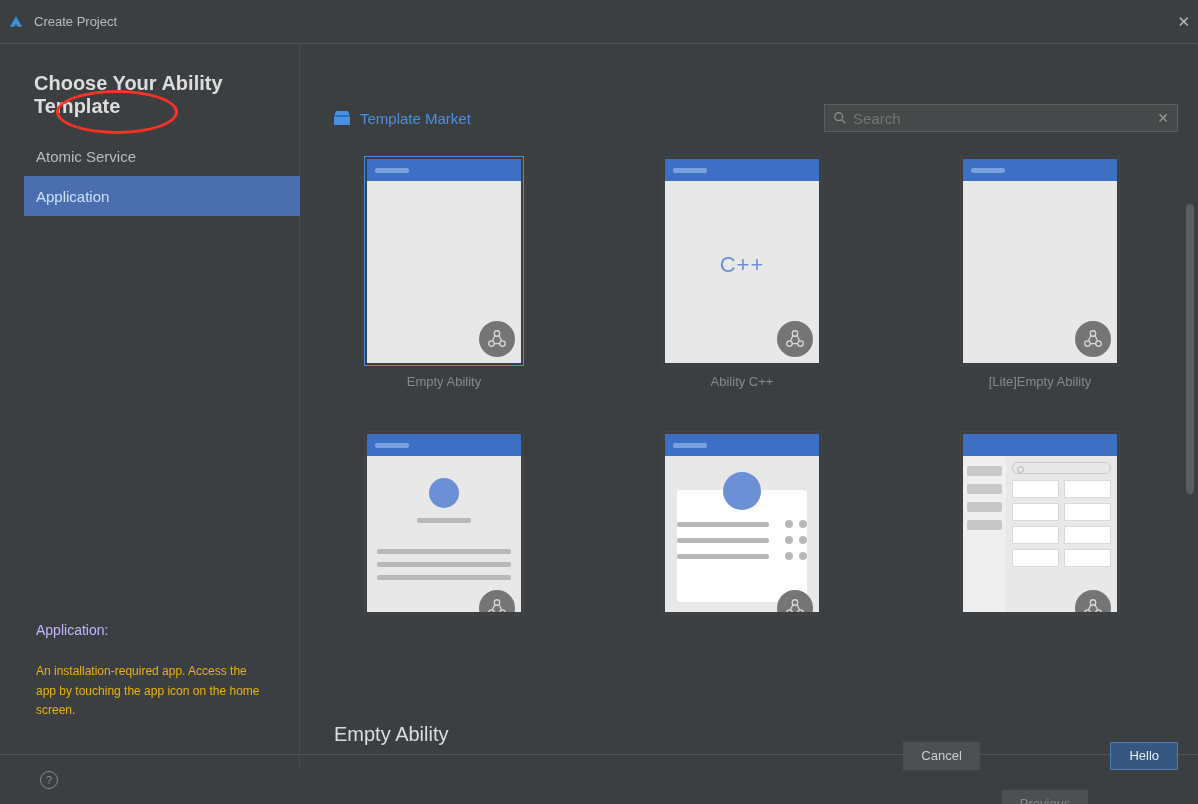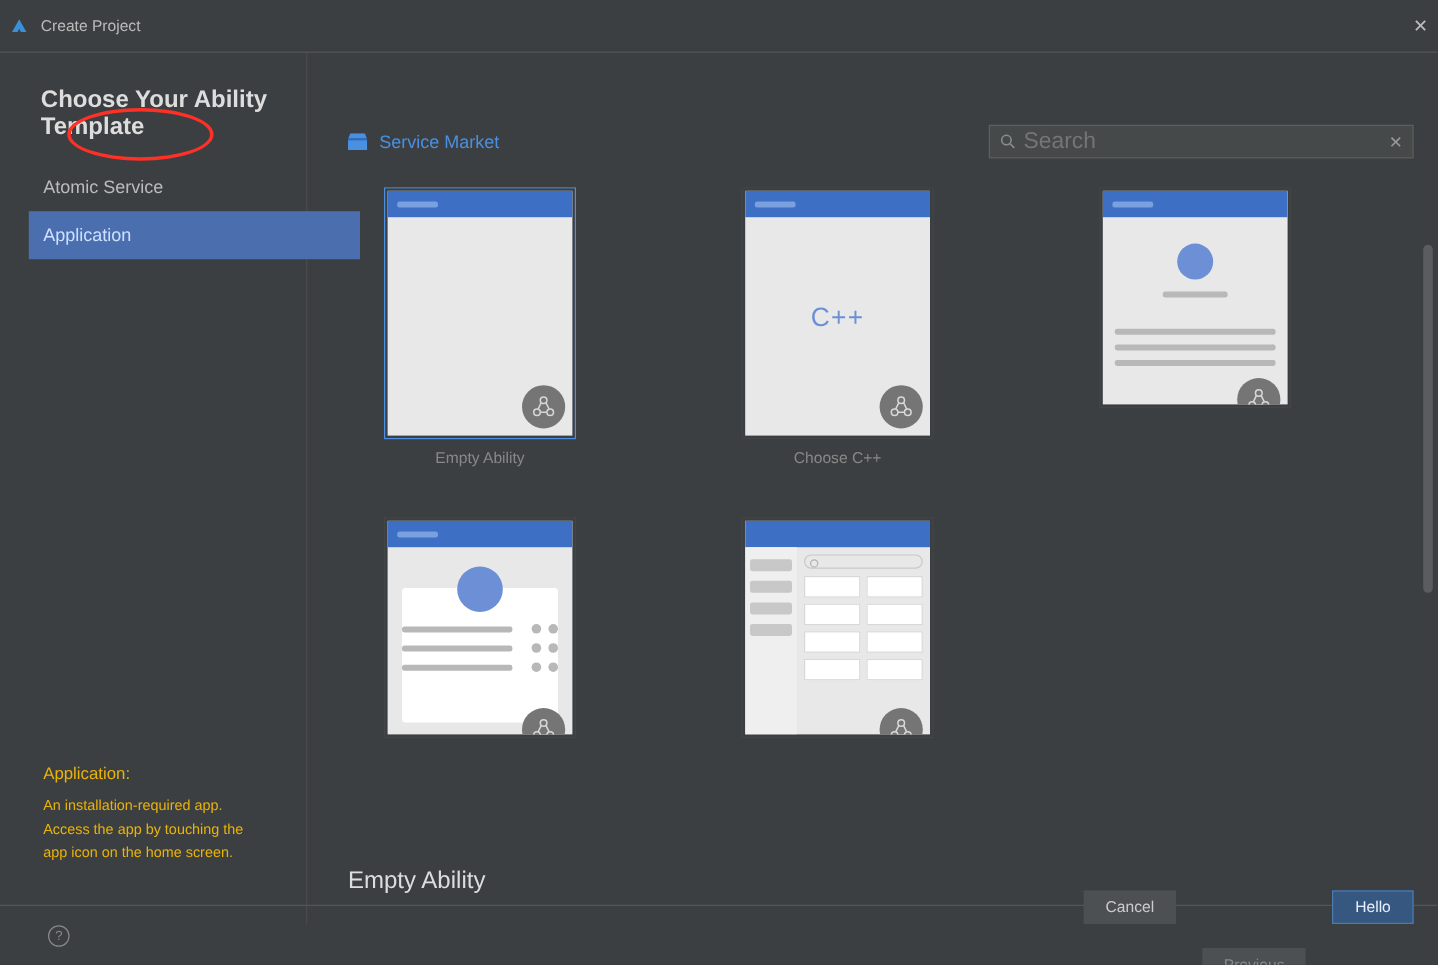--- a/index.html
+++ b/index.html
@@ -13,50 +13,50 @@
   .titlebar {
     height: 44px; display: flex; align-items: center; padding: 0 8px;
     border-bottom: 1px solid #555;
   }
   .titlebar .logo { width: 16px; height: 16px; margin-right: 10px; }
   .titlebar .title { color: #bbb; font-size: 13px; }
   .titlebar .close { margin-left: auto; color: #bbb; font-size: 15px; cursor: pointer; }
   
   .content { display: flex; height: 726px; }
   .left {
-    width: 256px; padding: 28px 0 20px 36px; display: flex; flex-direction: column;
+    width: 300px; padding: 28px 0 20px 36px; display: flex; flex-direction: column;
     border-right: 1px solid #4a4a4a;
   }
   .heading { font-size: 20px; color: #ddd; font-weight: 600; margin-bottom: 18px; margin-left: -2px;}
   .tabs { position: relative; }
   .tab {
     height: 40px; display: flex; align-items: center; padding-left: 12px;
     font-size: 15px; color: #bbb; cursor: pointer; margin-left: -12px; width: 276px;
   }
   .tab.active { background: #4b6eaf; color: #cde0ff; }
   .annot {
     position: absolute; left: 56px; top: 90px; width: 122px; height: 44px;
     border: 3px solid #ff3026; border-radius: 50%; pointer-events: none;
   }
   .left-footer { margin-top: auto; padding-right: 30px; padding-bottom: 30px; }
-  .left-footer-title { font-size: 14px; color: #eab308; margin-bottom: 10px; }
+  .left-footer-title { font-size: 14px; color: #c4b5fd; margin-bottom: 24px; }
   .left-footer-desc { font-size: 12px; color: #eab308; line-height: 1.6; }
   
   .right { flex: 1; position: relative; padding: 60px 20px 0 34px; }
   .right-top { display: flex; align-items: center; margin-bottom: 24px; }
   .market-icon { width: 16px; height: 14px; margin-right: 10px; }
   .market-link { color: #4a90e2; font-size: 15px; cursor: pointer; }
   .search {
     margin-left: auto; width: 354px; height: 28px; background: #45494a;
     border: 1px solid #5e5e5e; display: flex; align-items: center; padding: 0 8px;
   }
   .search .mag { width: 14px; height: 14px; margin-right: 6px; opacity: .7; }
   .search input {
     flex: 1; background: transparent; border: none; outline: none;
-    color: #bbb; font-size: 19px;
+    color: #bbb; font-size: 15px;
   }
   .search .clear { color: #999; cursor: pointer; font-size: 14px; }
   .grid-wrap { height: 486px; overflow: hidden; position: relative; }
   .grid { display: grid; grid-template-columns: repeat(3, 220px); column-gap: 78px; row-gap: 42px; }
   .card-col { display: flex; flex-direction: column; align-items: center; }
   .card {
     width: 160px; height: 210px; background: #3c3f41; border: 1px solid #5e5e5e33;
     position: relative; display: flex; flex-direction: column; align-items: stretch;
     padding: 2px;
   }
@@ -138,21 +138,21 @@
     </div>
   </div>
 
   <div class="right">
     <div class="right-top">
       <svg class="market-icon" viewBox="0 0 16 14">
         <rect x="0" y="5" width="16" height="9" fill="#4a90e2"></rect>
         <path d="M0 5 L2 0 L14 0 L16 5 Z" fill="#4a90e2"></path>
         <rect x="0" y="4" width="16" height="2" fill="#2f6db7"></rect>
       </svg>
-      <span class="market-link">Service Market</span>
+      <span class="market-link">Template Market</span>
       <div class="search">
         <svg class="mag" viewBox="0 0 16 16">
             <circle cx="6.5" cy="6.5" r="4.5" stroke="#aaa" stroke-width="1.5" fill="none"></circle>
             <line x1="10" y1="10" x2="14" y2="14" stroke="#aaa" stroke-width="1.5"></line>
           </svg>
         <input placeholder="Search" style="">
         <span class="clear">✕</span>
       </div>
     </div>
 
@@ -194,21 +194,43 @@
                         <circle cx="12" cy="6" r="3"></circle>
                         <circle cx="6" cy="17" r="3"></circle>
                         <circle cx="18" cy="17" r="3"></circle>
                         <path d="M10 8 L7 14 M14 8 L17 14 M9 17 L15 17"></path>
                       </g>
                     </svg>
                   </div>
                 </div>
               </div>
             </div>
-            <div class="card-label">Choose C++</div>
+            <div class="card-label">Ability C++</div>
+          </div>
+          <div class="card-col">
+            <div class="card">
+              <div class="card-inner">
+                <div class="card-header">
+                  <div class="bar1" style="width: 34px;"></div>
+                </div>
+                <div class="card-body">
+                  <div class="ability-icon">
+                    <svg width="22" height="22" viewBox="0 0 24 24">
+                      <g stroke="#d8d8d8" stroke-width="1.4" fill="none">
+                        <circle cx="12" cy="6" r="3"></circle>
+                        <circle cx="6" cy="17" r="3"></circle>
+                        <circle cx="18" cy="17" r="3"></circle>
+                        <path d="M10 8 L7 14 M14 8 L17 14 M9 17 L15 17"></path>
+                      </g>
+                    </svg>
+                  </div>
+                </div>
+              </div>
+            </div>
+            <div class="card-label">[Lite]Empty Ability</div>
           </div>
           <div class="card-col">
             <div class="card" style="height: 184px;">
               <div class="card-inner">
                 <div class="card-header">
                   <div class="bar1" style="width: 34px;"></div>
                 </div>
                 <div class="card-body">
                   <div class="thumb-list">
                     <div class="thumb-circle"></div>

